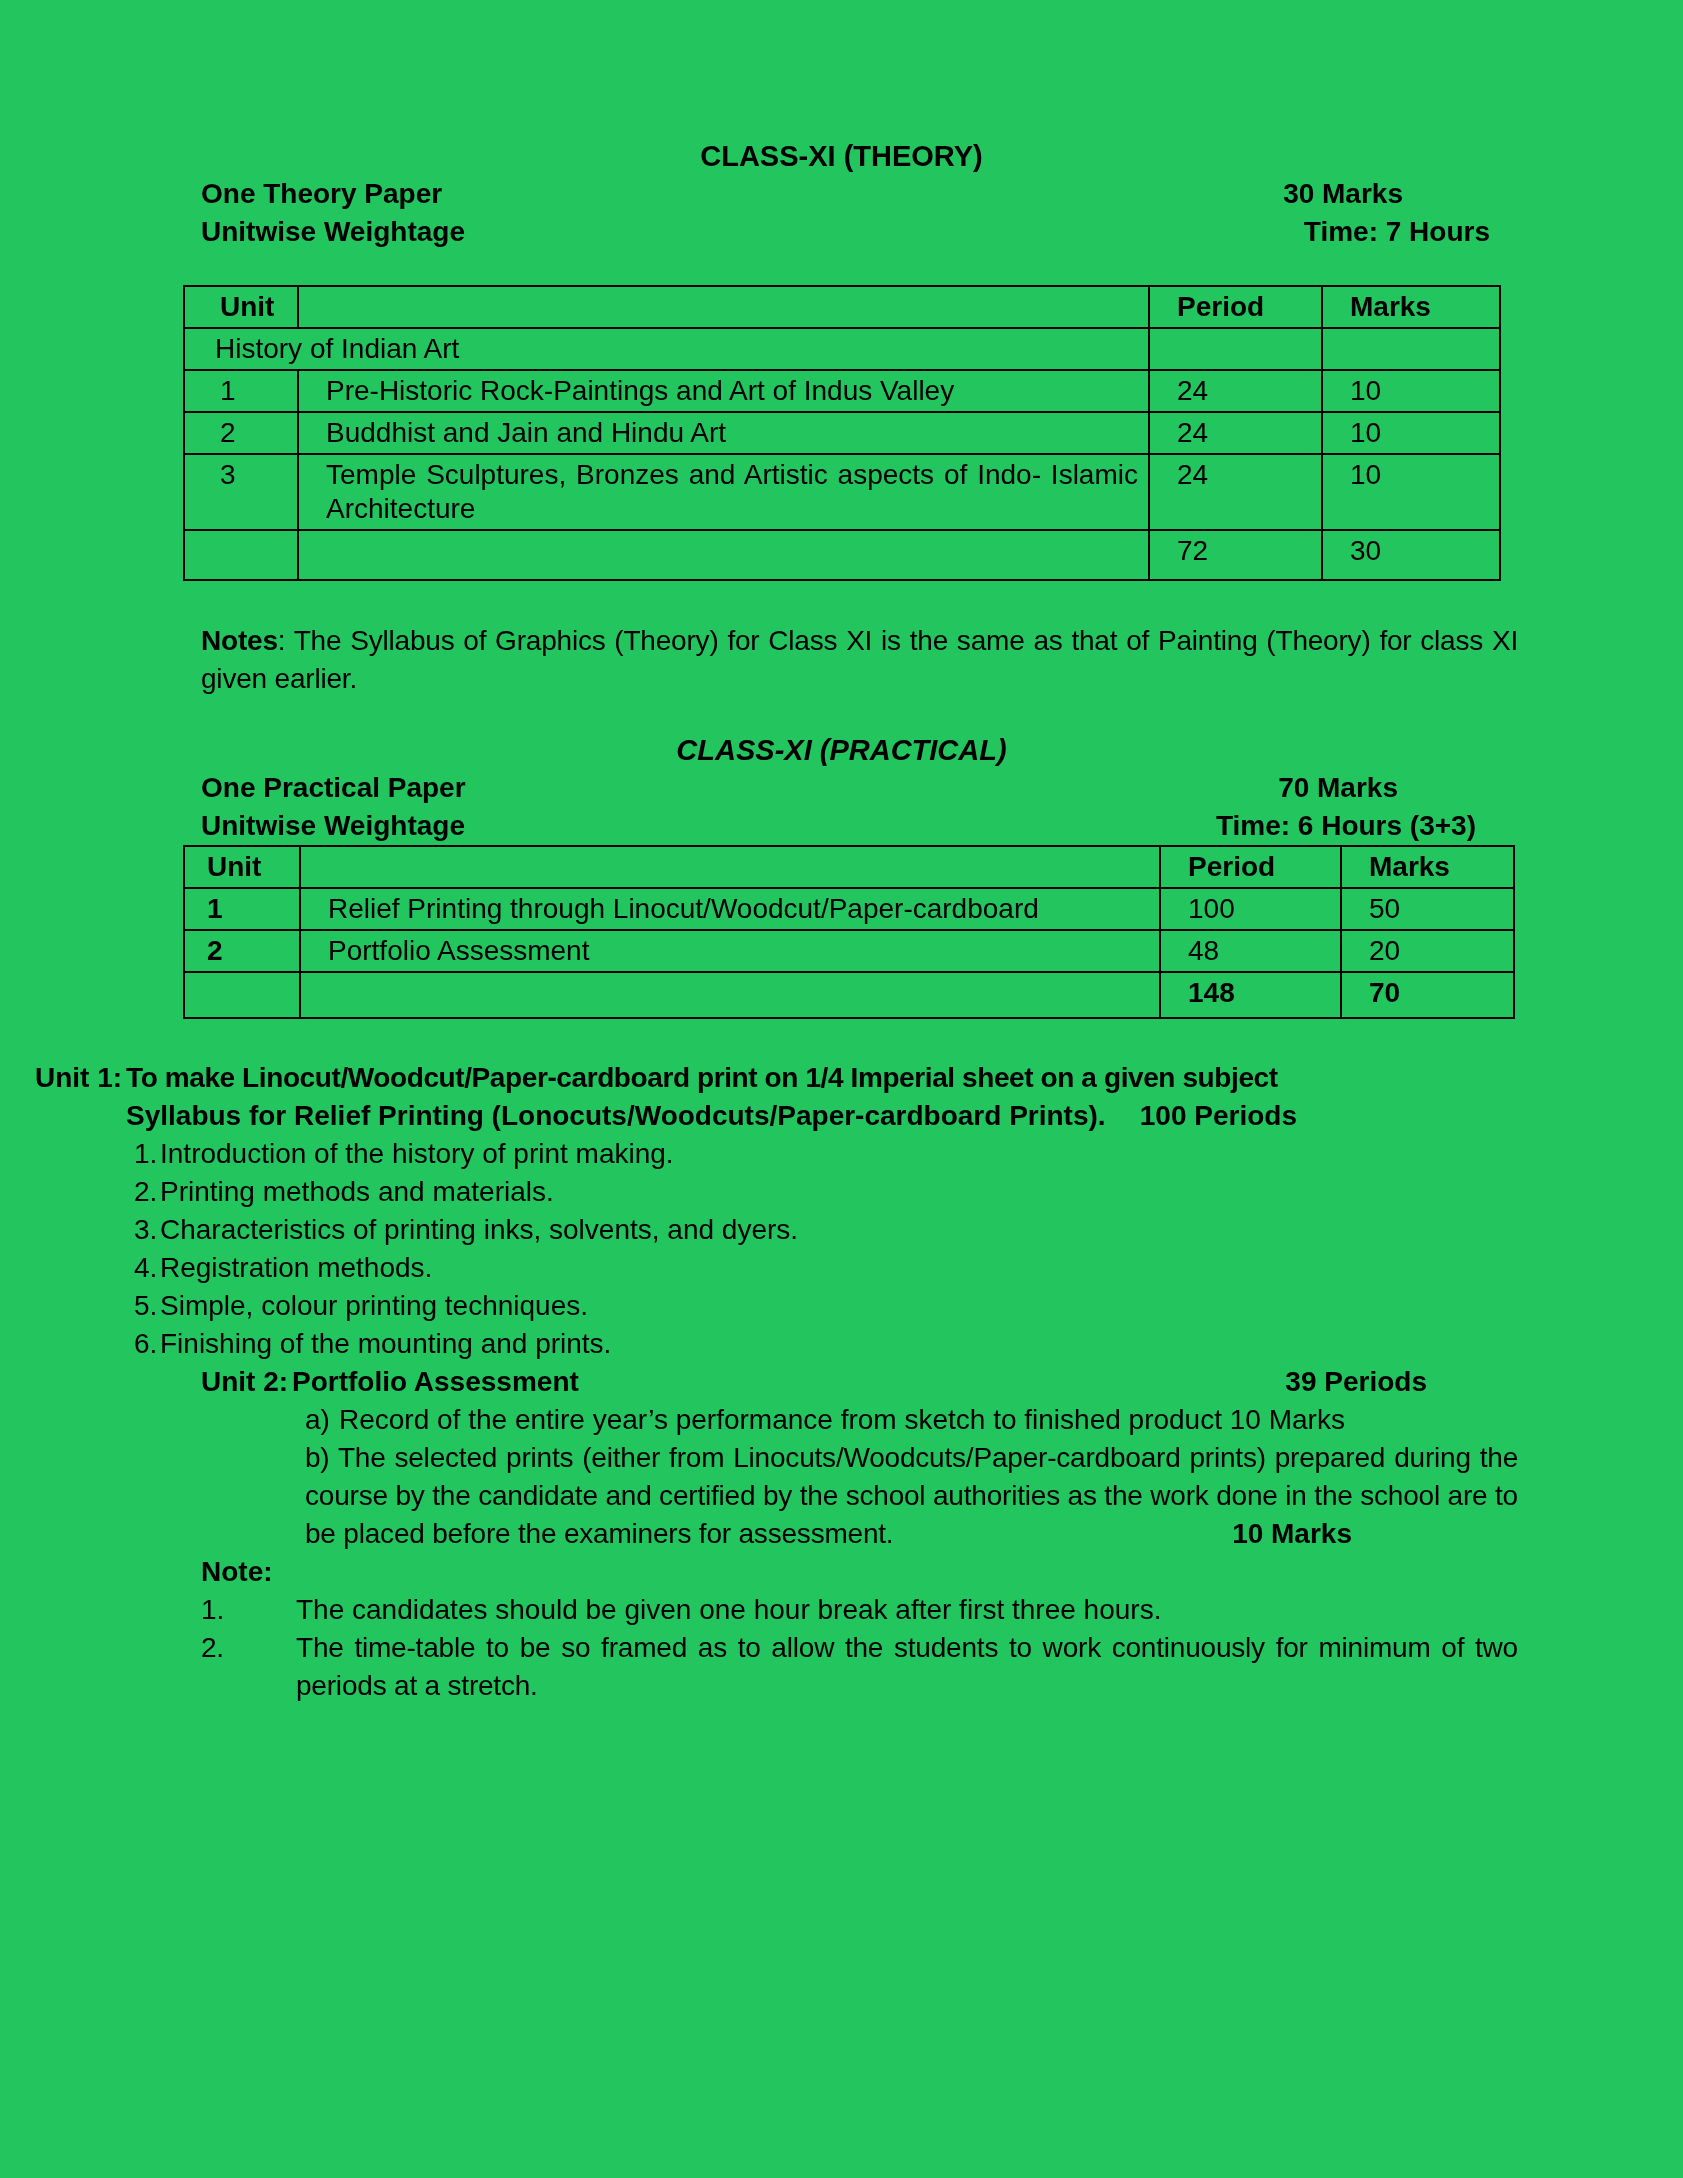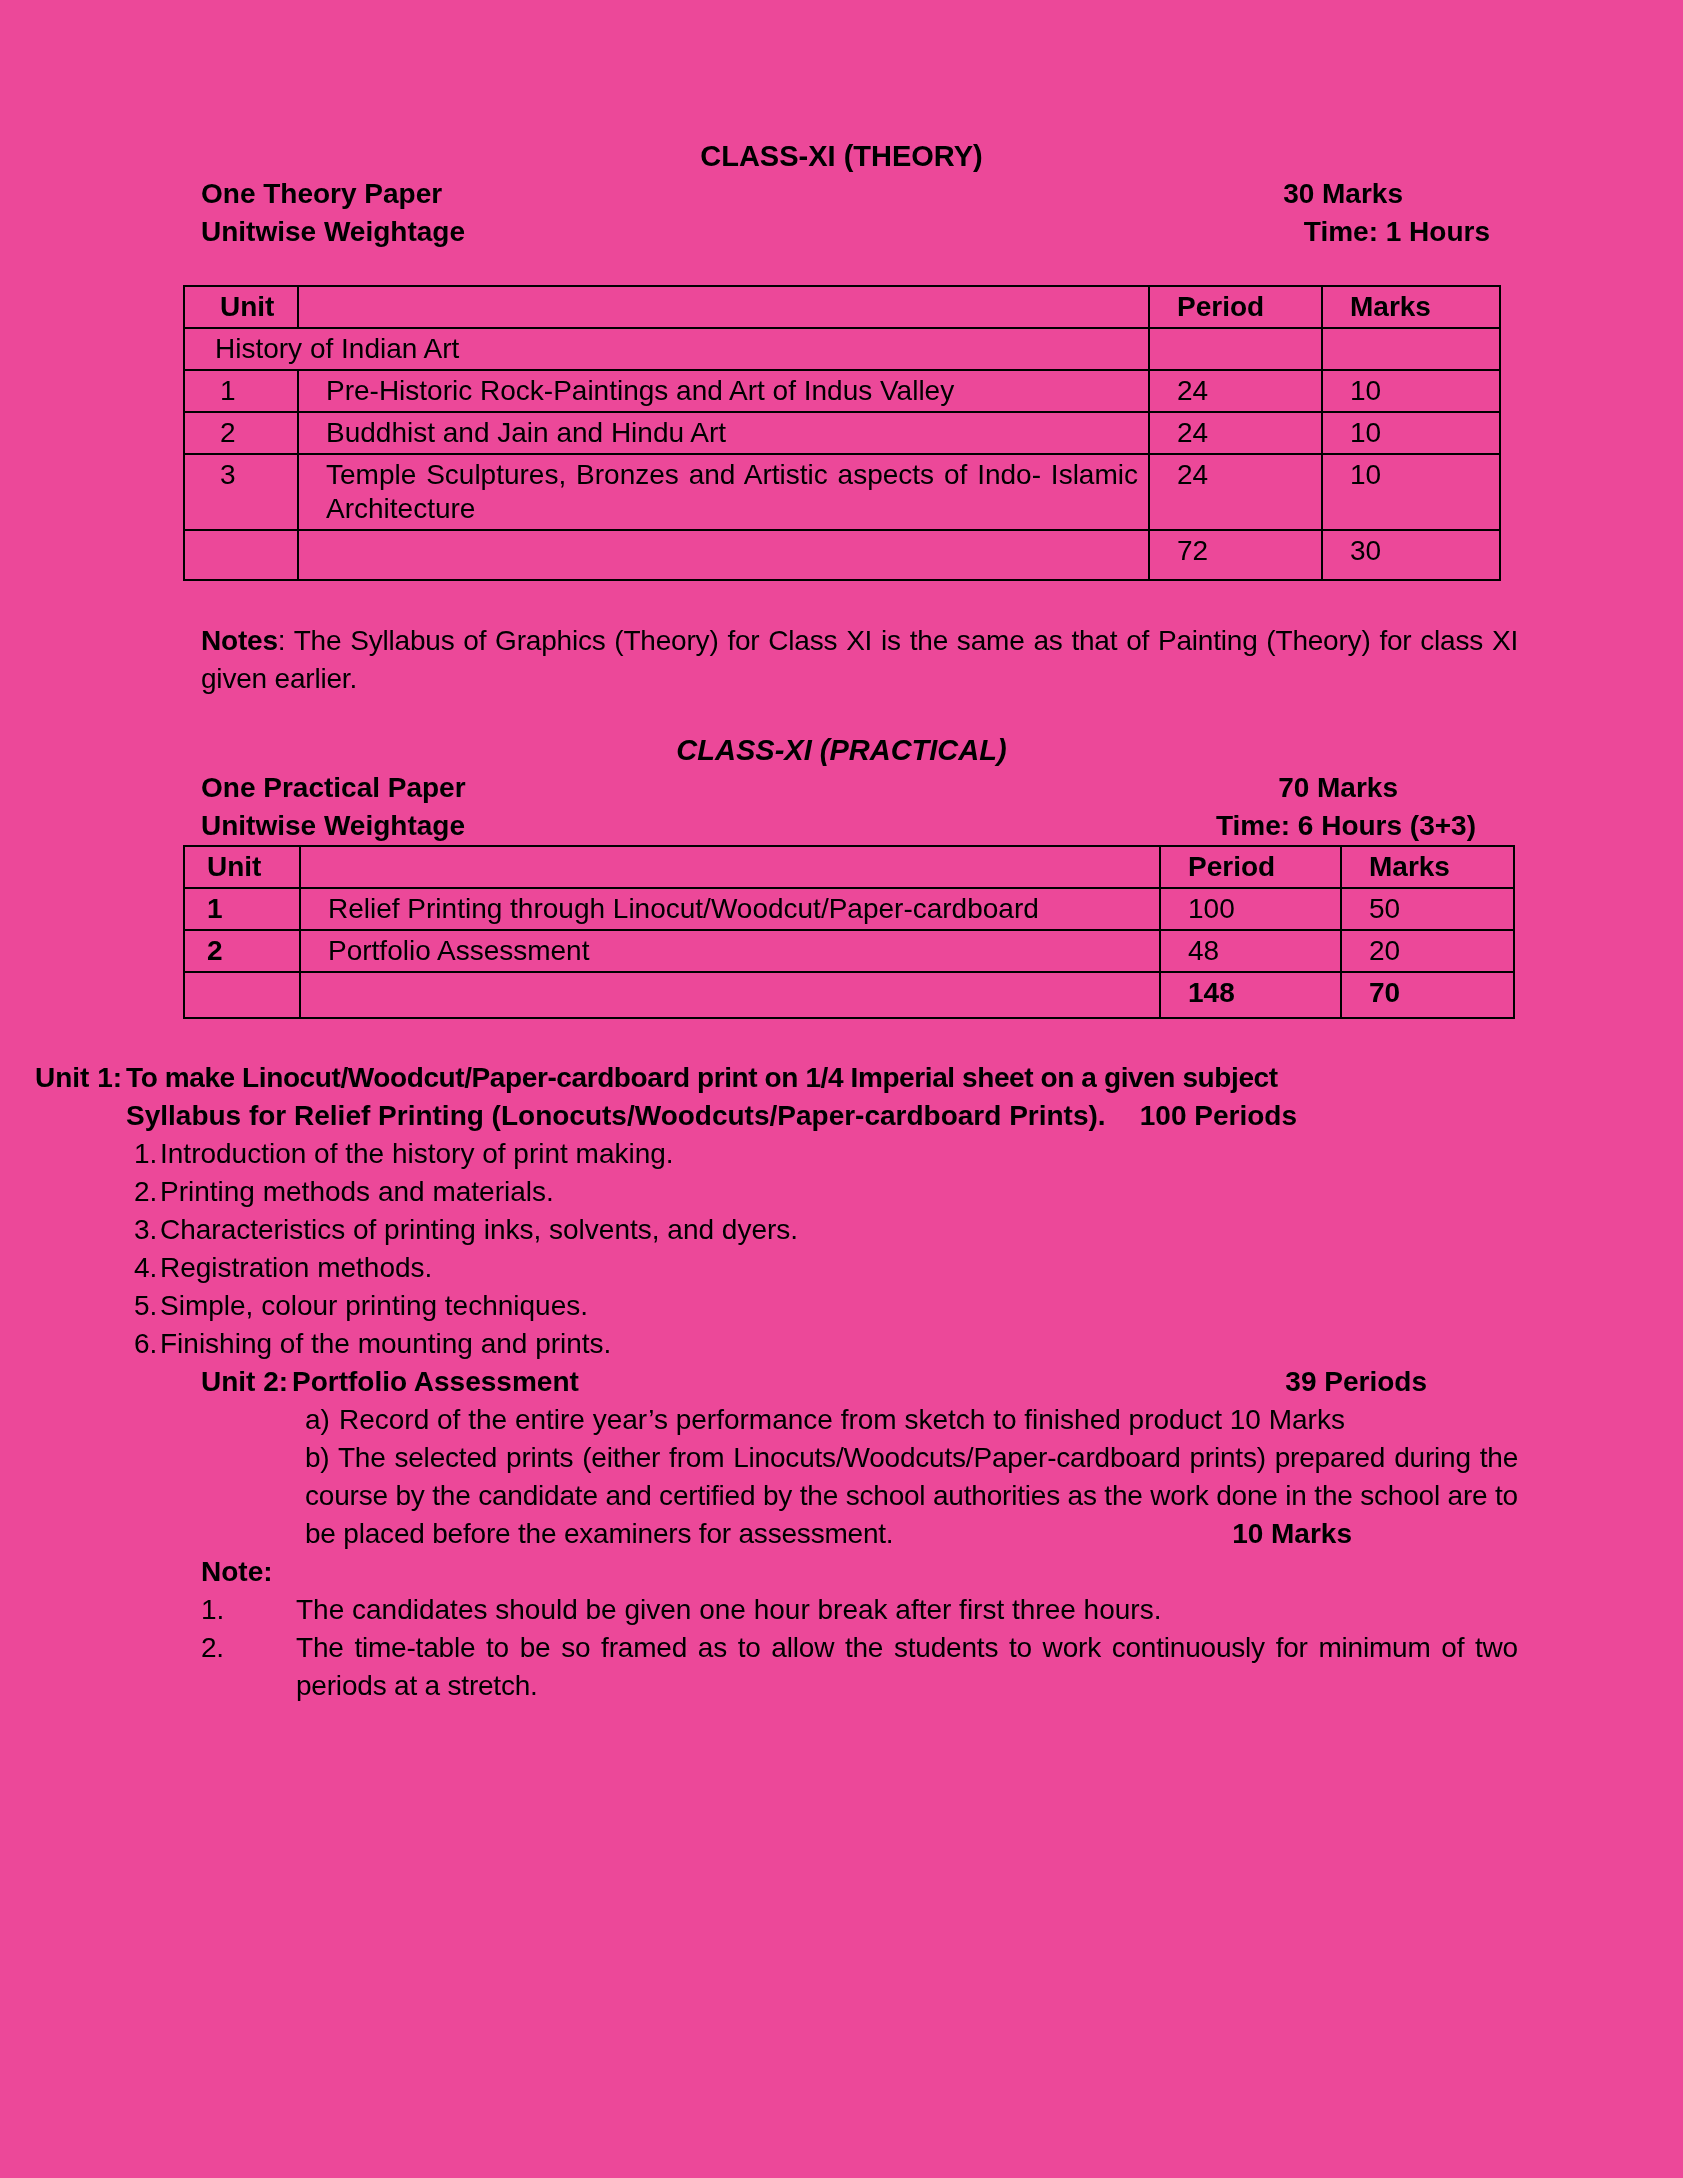--- a/index.html
+++ b/index.html
@@ -1,19 +1,19 @@
 <!DOCTYPE html>
 <html><head>
 <meta charset="utf-8">
 <style>
   html,body{margin:0;padding:0;background:#ffffff;}
   .page{
     position:relative;
     width:1683px;height:2178px;
-    background:#ec4899;color:#000000;
+    background:#22c55e;color:#000000;
     font-family:"Liberation Sans", sans-serif;
     font-size:28px;line-height:38px;
     overflow:hidden;
   }
   .b{font-weight:bold;}
   .title{margin-top:137px;text-align:center;font-weight:bold;font-size:29px;}
   .title2{margin-top:33px;font-style:italic;}
   .hdr{position:relative;margin-left:201px;width:1317px;font-weight:bold;}
   .hdr .rt{position:absolute;top:0;}
   .rt-116{right:115px;}
@@ -64,21 +64,21 @@
 
 <div class="page">
 
   <div class="title">CLASS-XI (THEORY)</div>
   <div class="hdr">
     <span>One Theory Paper</span>
     <span class="rt rt-116">30 Marks</span>
   </div>
   <div class="hdr">
     <span>Unitwise Weightage</span>
-    <span class="rt rt-28">Time: 1 Hours</span>
+    <span class="rt rt-28">Time: 7 Hours</span>
   </div>
 
   <table class="t1">
     <colgroup>
         <col class="c-unit">
         <col class="c-desc">
         <col class="c-per">
         <col class="c-mark">
       </colgroup>
     <tbody>

